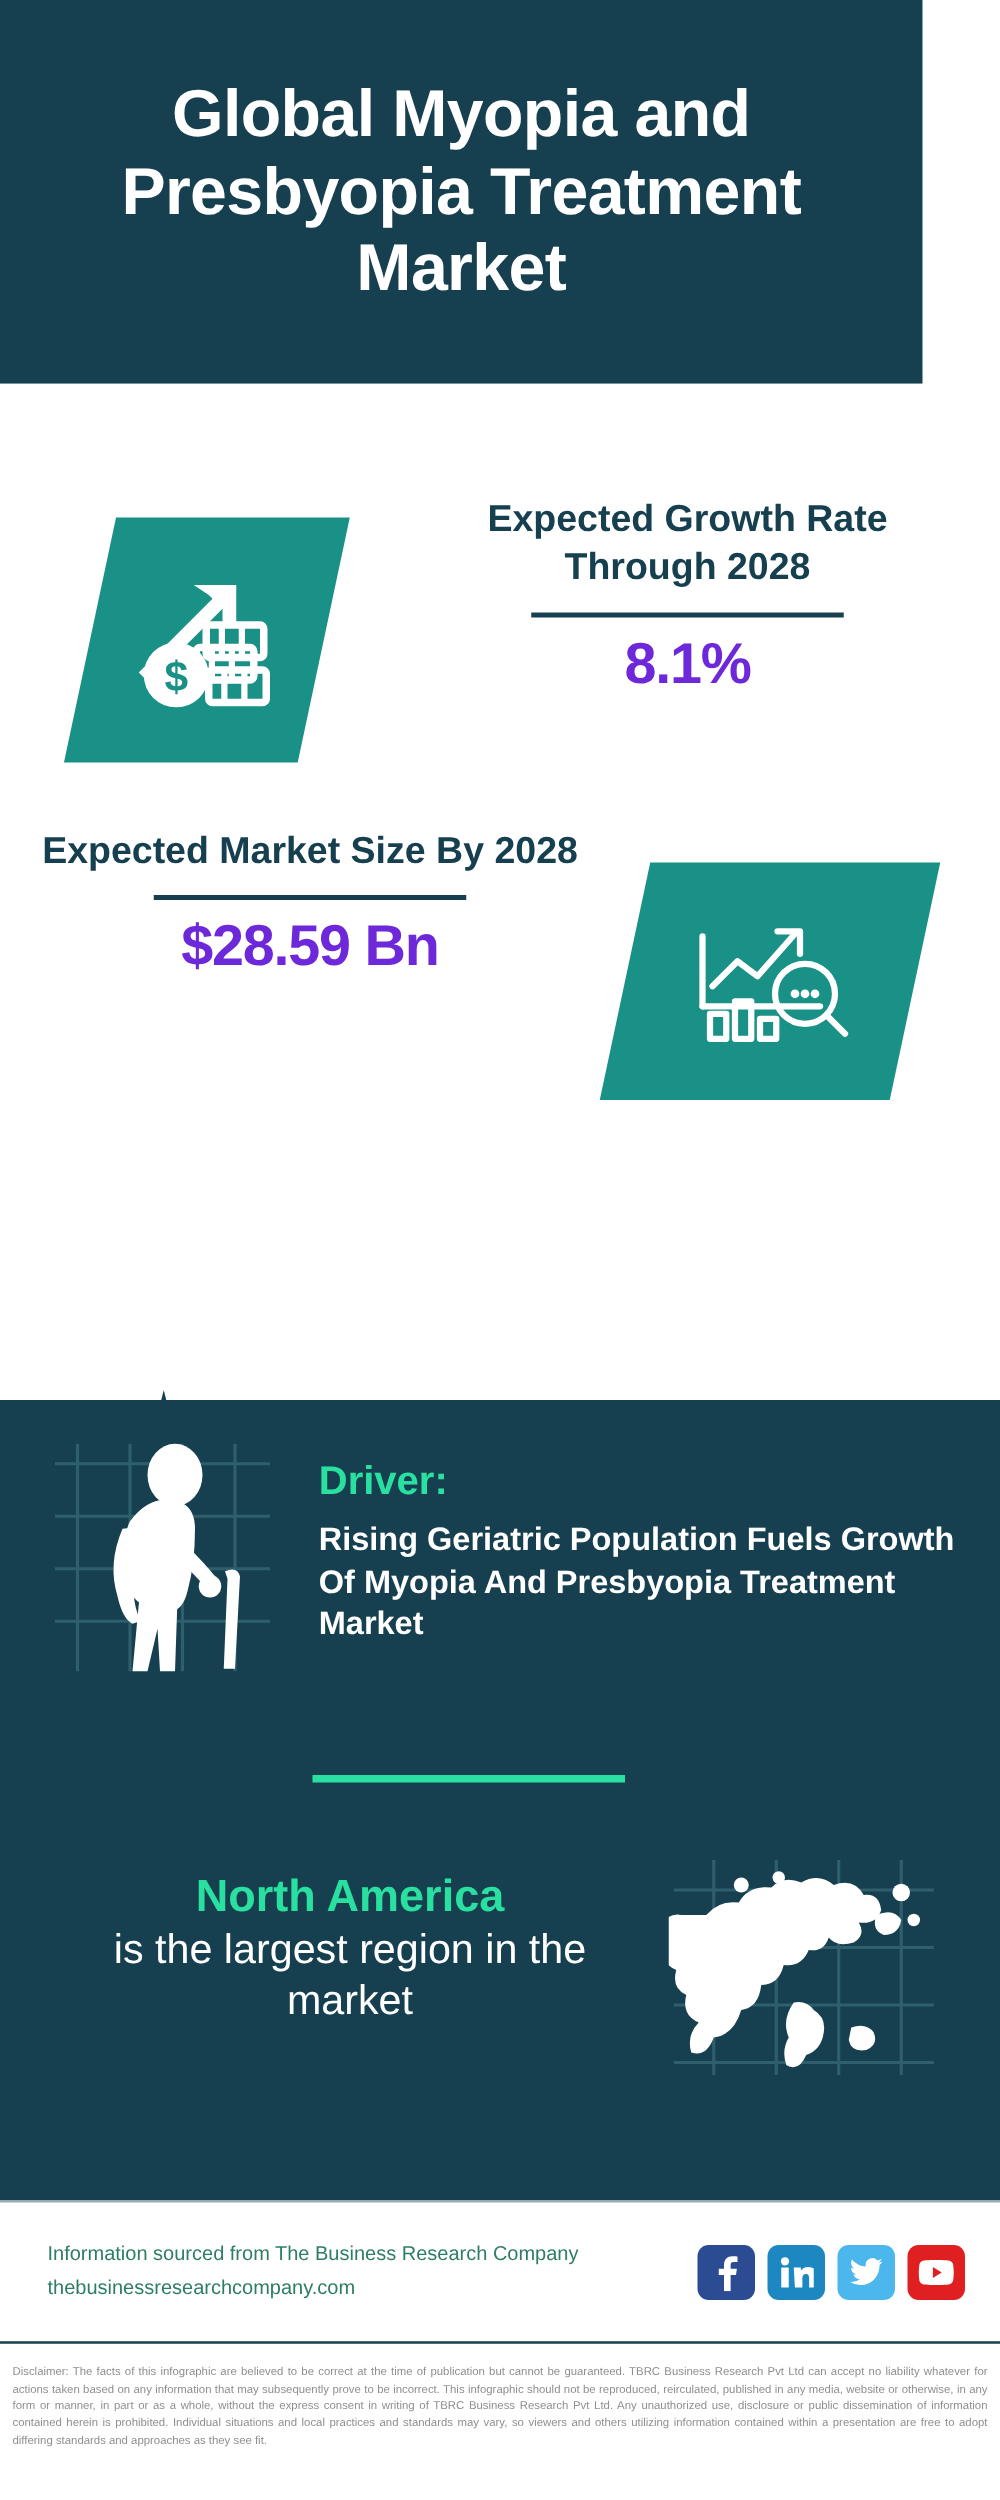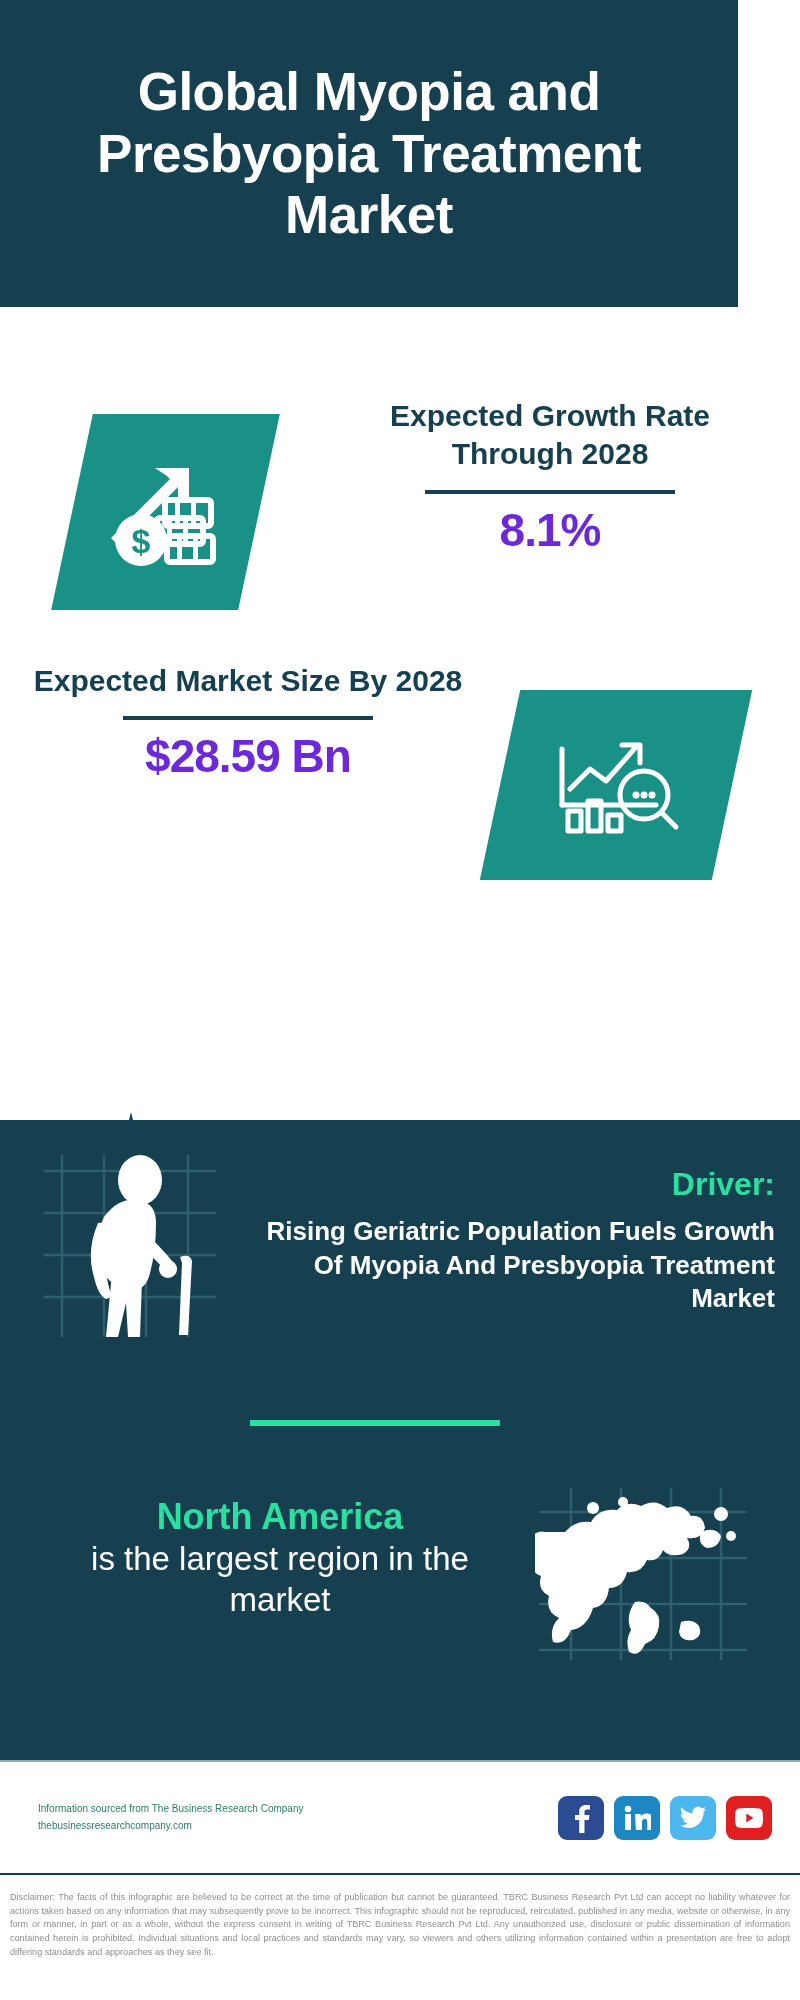--- a/index.html
+++ b/index.html
@@ -110,21 +110,21 @@
     position:absolute; top:25px; left:0;
     width:800px; height:200px;
   }
   .old-icon {
     position:absolute; top:0px; left:40px;
     width:180px; height:195px;
   }
   .old-icon svg { display:block; }
   .driver-text {
     position:absolute; top:20px; left:255px;
-    width:520px; text-align:right;
+    width:520px; text-align:left;
   }
   .driver-head {
     color:#2ae0a0;
     font-weight:bold;
     font-size:32px;
     line-height:1.2;
     margin-bottom:12px;
   }
   .driver-body {
     color:#ffffff;
@@ -172,21 +172,21 @@
     position:absolute; top:1760px; left:0;
     width:800px; height:115px;
     background:#ffffff;
     border-top:2px solid #98a9b0;
     border-bottom:2px solid #16404f;
     display:flex; align-items:center;
   }
   .footer-src {
     margin-left:38px;
     color:#2e7d66;
-    font-size:10px;
+    font-size:16px;
     line-height:1.65;
     white-space:nowrap;
   }
   .social {
     position:absolute; right:28px; top:50%;
     transform:translateY(-50%);
     display:flex; gap:10px; align-items:center;
   }
   .soc {
     width:46px; height:44px;

